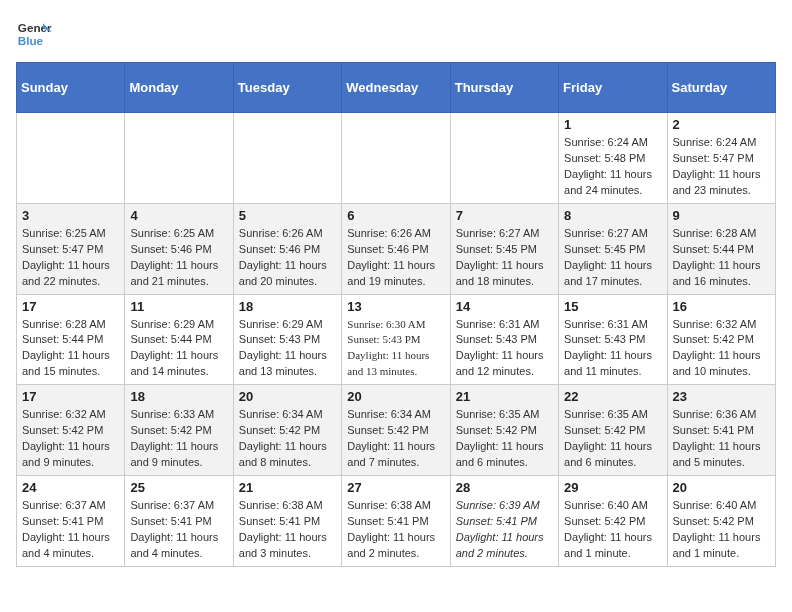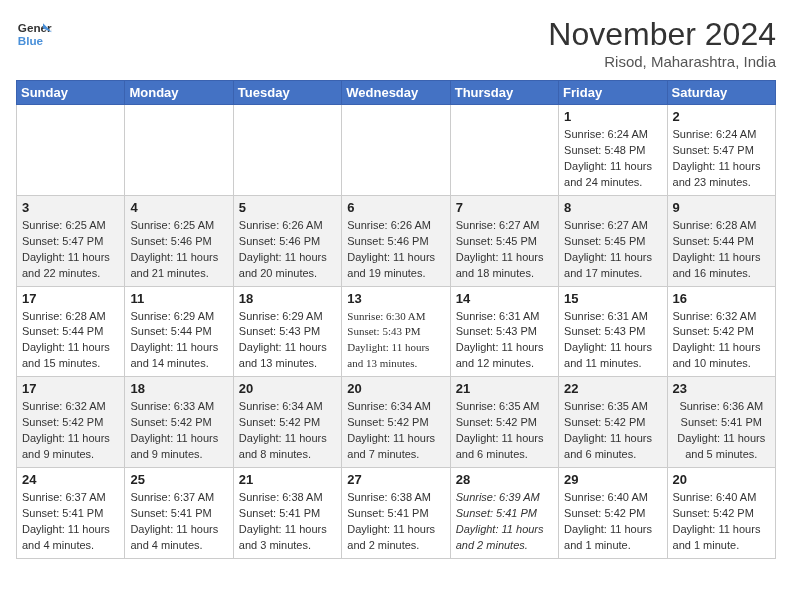--- a/index.html
+++ b/index.html
@@ -40,21 +40,21 @@
     table {
       width: 100%;
       border-collapse: collapse;
       font-size: 11px;
     }
     thead tr {
       background-color: #4472c4;
       color: #fff;
     }
     thead th {
-      padding: 4px 4px;
+      padding: 17px 4px;
       text-align: left;
       font-size: 13px;
       font-weight: 600;
       border: 1px solid #3a62b0;
     }
     tbody tr {
       height: 80px;
       vertical-align: top;
     }
     tbody tr:nth-child(odd) {
@@ -87,24 +87,20 @@
 </head>
 <body>
 
 <div class="header">
   <div class="logo">
     <svg class="logo-icon" viewBox="0 0 40 40" xmlns="http://www.w3.org/2000/svg">
       <text x="2" y="18" font-size="13" font-weight="bold" fill="#333" font-family="Arial">General</text>
       <text x="2" y="32" font-size="13" font-weight="bold" fill="#4a90d9" font-family="Arial">Blue</text>
       <polygon points="30,8 40,18 30,14" fill="#4a90d9"></polygon>
     </svg>
-  </div>
-  <div class="title-block">
-    <div class="month-title">November 2024</div>
-    <div class="location">Risod, Maharashtra, India</div>
   </div>
 </div>
 
 <table>
   <thead>
     <tr>
     <th>Sunday</th>
         <th>Monday</th>
         <th>Tuesday</th>
         <th>Wednesday</th>
@@ -253,21 +249,21 @@
 Daylight: 11 hours and 6 minutes.</div>
         </td>
         <td>
           <div class="day-num">22</div>
           <div class="day-info" style="white-space: pre-line;">Sunrise: 6:35 AM
 Sunset: 5:42 PM
 Daylight: 11 hours and 6 minutes.</div>
         </td>
         <td>
           <div class="day-num">23</div>
-          <div class="day-info" style="white-space: pre-line; text-align: center;">Sunrise: 6:36 AM
+          <div class="day-info" style="white-space: pre-line;">Sunrise: 6:36 AM
 Sunset: 5:41 PM
 Daylight: 11 hours and 5 minutes.</div>
         </td>
       </tr>
       <tr>
         <td>
           <div class="day-num">24</div>
           <div class="day-info" style="white-space: pre-line;">Sunrise: 6:37 AM
 Sunset: 5:41 PM
 Daylight: 11 hours and 4 minutes.</div>

